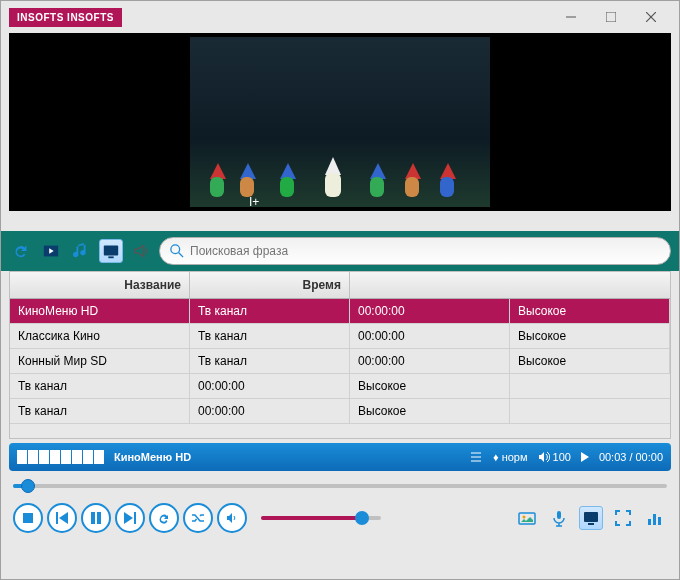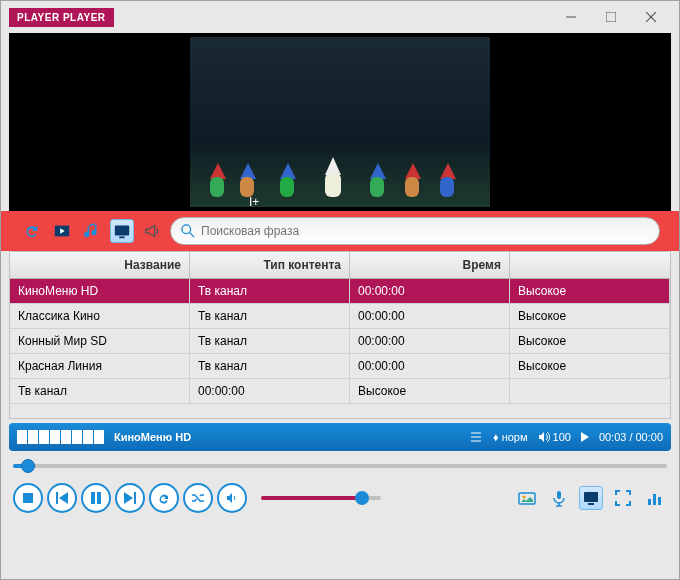--- a/index.html
+++ b/index.html
@@ -8,21 +8,21 @@
 .app-badge { background: #b01657; color: #fff; font-size: 10px; font-weight: bold; padding: 4px 8px; letter-spacing: 0.5px; }
 .titlebar-spacer { flex: 1; }
 .win-btn { width: 40px; height: 28px; display: flex; align-items: center; justify-content: center; color: #555; cursor: pointer; }
 .win-btn svg { width: 10px; height: 10px; }
 .video-area { height: 178px; background: #000; margin: 0 8px; position: relative; display: flex; align-items: center; justify-content: center; }
 .video-frame { width: 300px; height: 170px; background: linear-gradient(180deg, #1a2a35 0%, #0d1b24 60%, #1e3a2e 100%); position: relative; overflow: hidden; }
 .gnome { position: absolute; bottom: 10px; }
 .gnome .hat { width: 0; height: 0; border-left: 8px solid transparent; border-right: 8px solid transparent; }
 .gnome .body { width: 14px; height: 20px; border-radius: 6px; margin-top: -2px; }
 .cursor-indicator { position: absolute; bottom: 2px; left: 240px; color: #fff; font-size: 12px; }
-.toolbar-row { display: flex; align-items: center; padding: 6px 19px; gap: 6px; background: #ef4444; }
+.toolbar-row { display: flex; align-items: center; padding: 6px 8px; gap: 6px; background: #0f766e; margin-top: 20px; }
 .tool-icon { width: 24px; height: 24px; display: flex; align-items: center; justify-content: center; cursor: pointer; border-radius: 3px; }
 .tool-icon.active { background: linear-gradient(#d0e8ff, #b0d8ff); border: 1px solid #7ab8e8; }
 .tool-icon svg { width: 18px; height: 18px; }
 .search-box { flex: 1; height: 28px; background: linear-gradient(#f0f0f0, #fff); border: 1px solid #b0b0b0; border-radius: 14px; display: flex; align-items: center; padding: 0 10px; }
 .search-box svg { width: 14px; height: 14px; margin-right: 6px; }
 .search-input { flex: 1; border: none; background: transparent; outline: none; font-size: 12px; color: #888; }
 .table-wrap { margin: 0 8px; border: 1px solid #c0c0c0; height: 168px; position: relative; }
 .table-header { display: flex; background: linear-gradient(#f5f5f5, #e0e0e0); border-bottom: 1px solid #b0b0b0; }
 .th { padding: 6px 8px; font-size: 12px; font-weight: bold; text-align: right; border-right: 1px solid #c0c0c0; color: #333; }
 .th:nth-child(1) { width: 180px; }
@@ -55,21 +55,21 @@
 .vol-thumb { position: absolute; top: 0; left: 94px; width: 14px; height: 14px; background: #1a8cd8; border-radius: 50%; }
 .controls-spacer { flex: 1; }
 .right-icon { width: 24px; height: 24px; display: flex; align-items: center; justify-content: center; cursor: pointer; margin-left: 4px; }
 .right-icon svg { width: 18px; height: 18px; }
 .right-icon.active { background: linear-gradient(#d0e8ff, #b0d8ff); border: 1px solid #7ab8e8; border-radius: 3px; }
 </style>
 </head>
 <body>
 
 <div class="titlebar">
-  <div class="app-badge">PLAYER PLAYER</div>
+  <div class="app-badge">INSOFTS INSOFTS</div>
   <div class="titlebar-spacer"></div>
   <div class="win-btn">
       <svg viewBox="0 0 10 10">
         <line x1="0" y1="5" x2="10" y2="5" stroke="#555" stroke-width="1"></line>
       </svg>
     </div>
   <div class="win-btn">
       <svg viewBox="0 0 10 10">
         <rect x="0" y="0" width="10" height="10" fill="none" stroke="#555" stroke-width="1"></rect>
       </svg>
@@ -150,21 +150,20 @@
         <circle cx="6" cy="6" r="5" fill="none" stroke="#1a8cd8" stroke-width="1.5"></circle>
         <line x1="10" y1="10" x2="15" y2="15" stroke="#1a8cd8" stroke-width="1.5"></line>
       </svg>
     <input class="search-input" placeholder="Поисковая фраза" style="">
   </div>
 </div>
 
 <div class="table-wrap">
   <div class="table-header">
     <div class="th">Название</div>
-    <div class="th">Тип контента</div>
     <div class="th">Время</div>
   </div>
   <div class="table-body">
     <div class="tr selected">
       <div class="td">КиноМеню HD</div>
         <div class="td">Тв канал</div>
         <div class="td">00:00:00</div>
         <div class="td">Высокое</div>
     </div>
     <div class="tr">
@@ -173,21 +172,20 @@
         <div class="td">00:00:00</div>
         <div class="td">Высокое</div>
     </div>
     <div class="tr">
       <div class="td">Конный Мир SD</div>
         <div class="td">Тв канал</div>
         <div class="td">00:00:00</div>
         <div class="td">Высокое</div>
     </div>
     <div class="tr">
-      <div class="td">Красная Линия</div>
         <div class="td">Тв канал</div>
         <div class="td">00:00:00</div>
         <div class="td">Высокое</div>
     </div>
     <div class="tr">
         <div class="td">Тв канал</div>
         <div class="td">00:00:00</div>
         <div class="td">Высокое</div>
     </div>
   </div>

